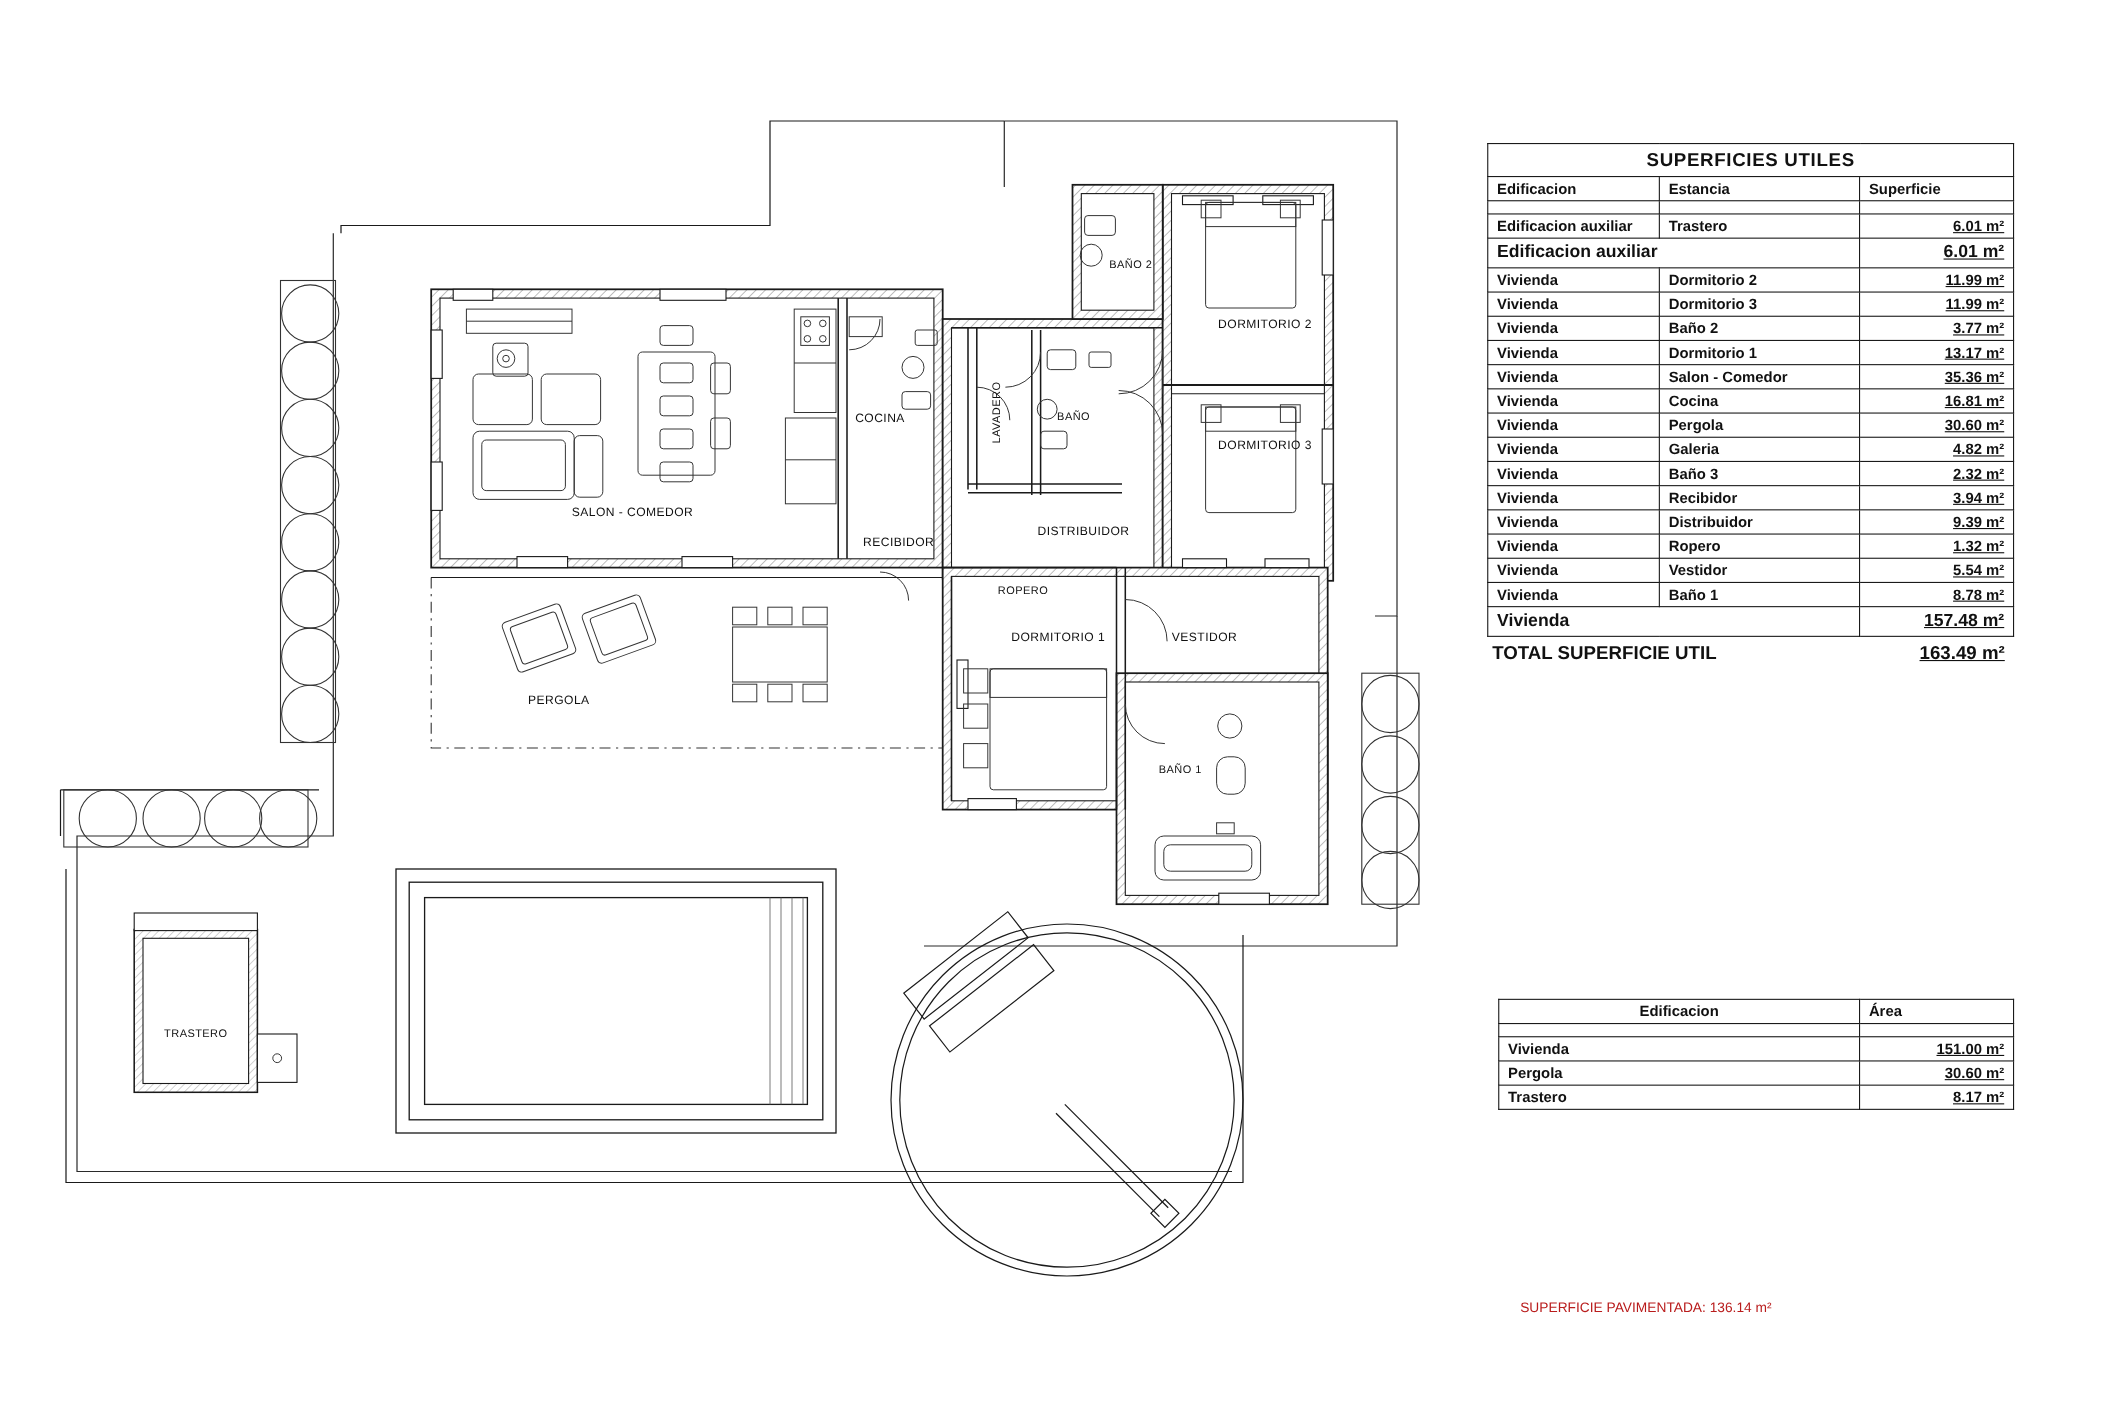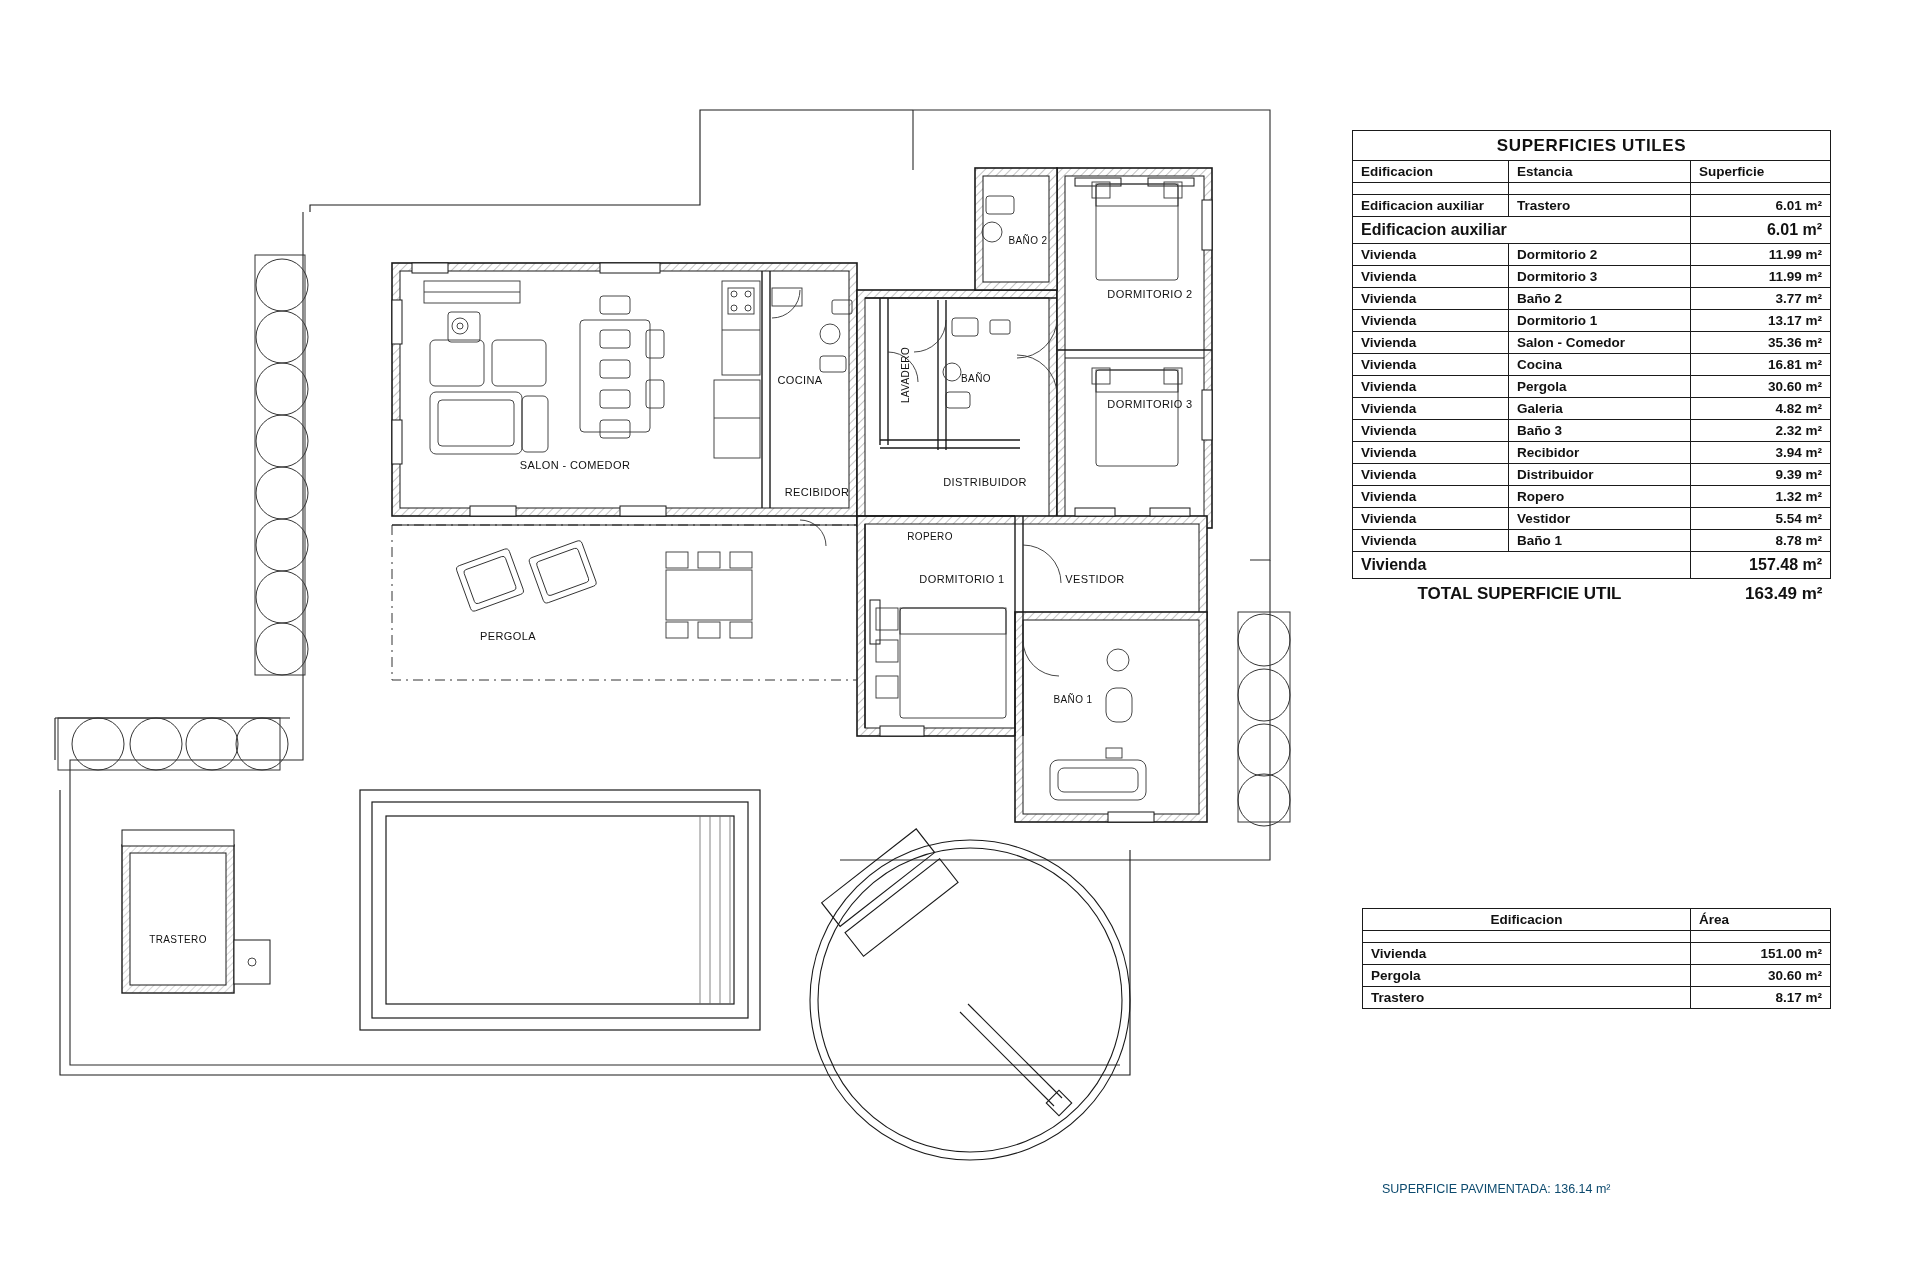--- a/index.html
+++ b/index.html
@@ -49,20 +49,21 @@
     font-size: 13.5px;
     font-weight: bold;
     color: #111;
     vertical-align: middle;
     height: 21px;
     box-sizing: border-box;
     background: #fff;
   }
   table.sup td.val {
     text-align: right;
+    text-decoration: underline;
   }
   table.sup td.plain {
     font-weight: bold;
   }
   .title-cell {
     text-align: center;
     font-size: 17px !important;
     letter-spacing: 0.6px;
     height: 30px !important;
   }
@@ -77,26 +78,26 @@
   }
   .subtotal td {
     font-size: 16px !important;
     height: 27px !important;
   }
   .grandtotal td {
     font-size: 17px !important;
     height: 30px !important;
     border: none !important;
   }
-  .grandtotal td.lbl { padding-left: 4px; text-align: center; }
+  .grandtotal td.lbl { padding-left: 4px; }
 
   .footnote {
     position: absolute;
     font-size: 12.5px;
-    color: #0c4a6e;
+    color: #b91c1c;
     font-family: "Liberation Sans", sans-serif;
   }
 </style>
 </head>
 <body>
 
 <div id="plan">
 <svg width="1340" height="1280" viewBox="0 0 1340 1280" xmlns="http://www.w3.org/2000/svg">
   <defs>
     <pattern id="hatch" width="6" height="6" patternTransform="rotate(45)" patternUnits="userSpaceOnUse">

